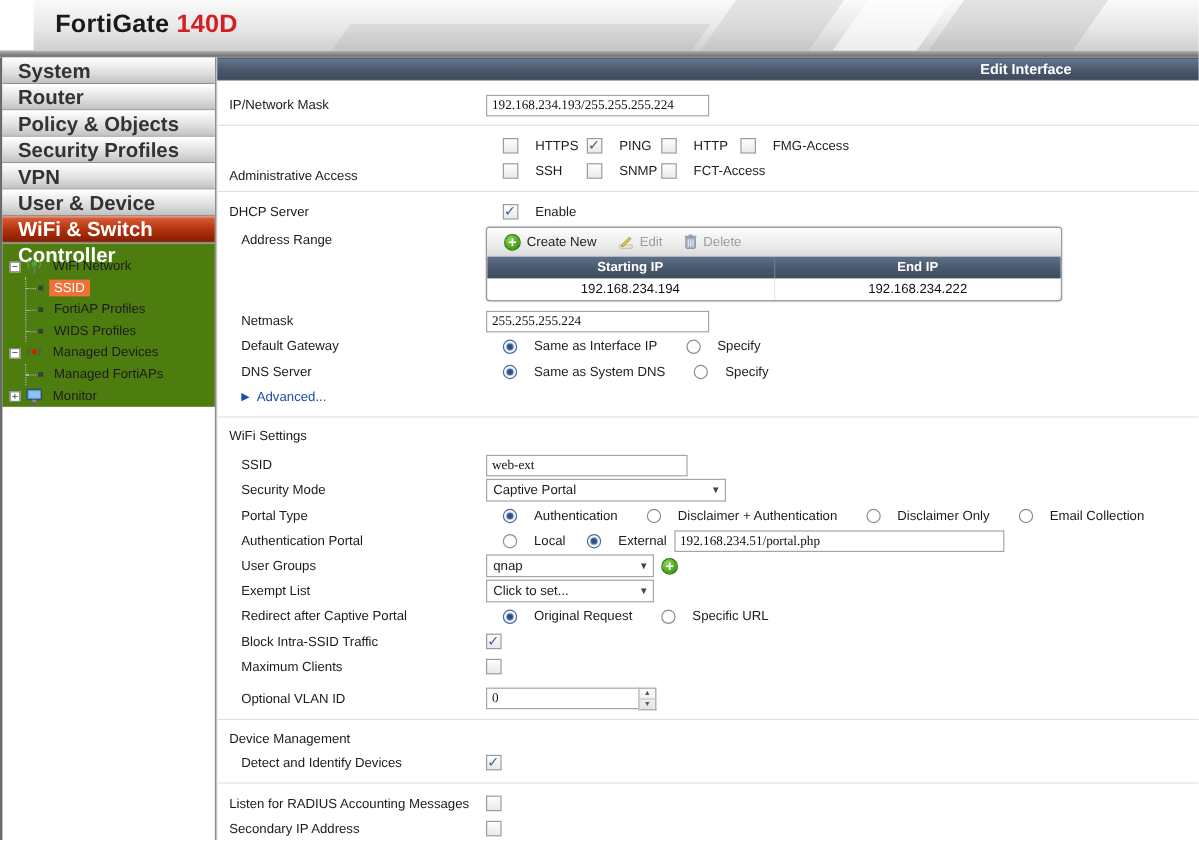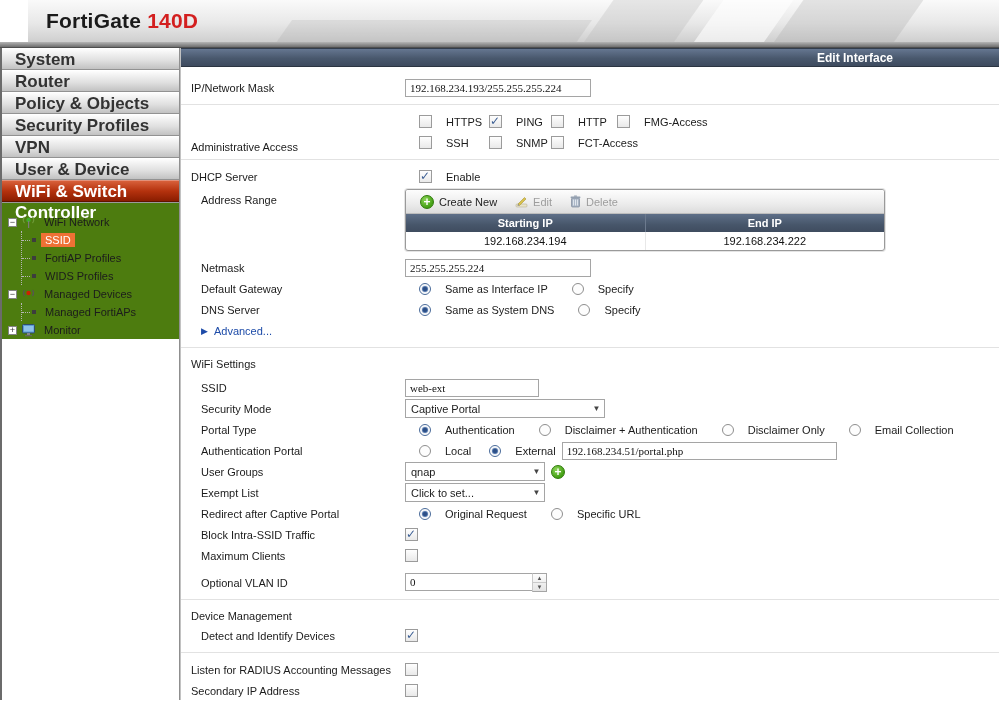--- a/index.html
+++ b/index.html
@@ -313,21 +313,21 @@
           <span>Advanced...</span>
         </div>
       </div>
       <div class="hr"></div>
 
       <div class="sect">WiFi Settings</div>
       <div class="gap4"></div>
 
       <div class="row">
         <div class="label i1">SSID</div>
-        <input class="inp" style="width: 134px;" value="web-ext">
+        <input class="inp" style="width: 168px;" value="web-ext">
       </div>
 
       <div class="row">
         <div class="label i1">Security Mode</div>
         <div class="dd" style="width:200px">
           <span class="tx">Captive Portal</span>
           <span class="ar">▼</span>
         </div>
       </div>
 

